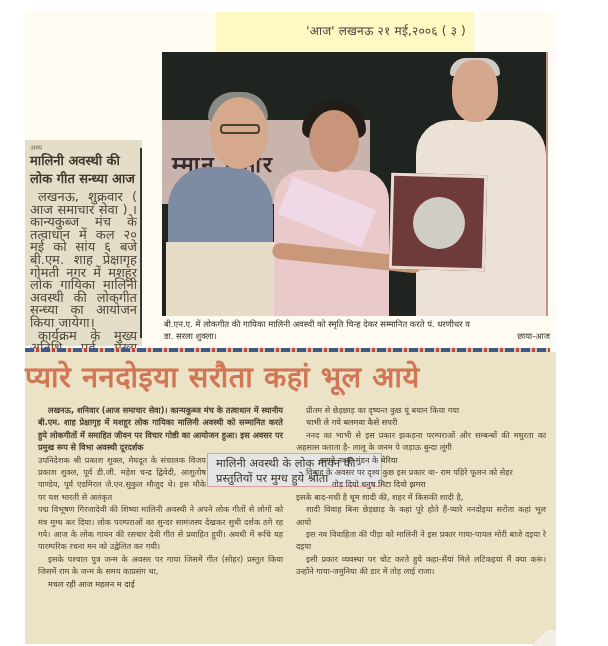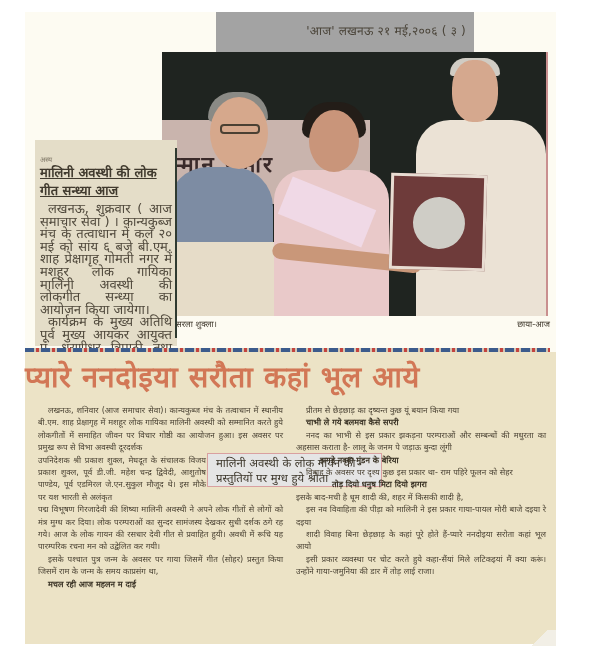--- a/index.html
+++ b/index.html
@@ -2,21 +2,21 @@
 <html><head>
 <meta charset="utf-8">
 <style>
   * { box-sizing: border-box; margin: 0; padding: 0; }
   html, body { width: 608px; height: 646px; background: #ffffff; overflow: hidden; }
   body { position: relative; font-family: "DejaVu Sans", sans-serif; color: #3a3326; }
 
   .paper-bg { position: absolute; left: 25px; top: 12px; width: 531px; height: 632px; background: #fdfbf2; }
 
   
-  .masthead { position: absolute; left: 216px; top: 12px; width: 258px; height: 53px; background: #a3a3a3; }
+  .masthead { position: absolute; left: 216px; top: 12px; width: 258px; height: 53px; background: #fef9c3; }
   .masthead-text { position: absolute; left: 0; right: 8px; top: 10px; text-align: right; font-size: 12px; color: #4b453a; letter-spacing: 0.2px; }
   .masthead-redline { position: absolute; left: 0; bottom: 0; width: 100%; height: 4px; background: #c26a5a; }
 
   
   .photo { position: absolute; left: 162px; top: 52px; width: 386px; height: 264px; background: #1f2420; overflow: hidden; border-right: 2px solid #c98f8f; }
   .photo .banner { position: absolute; left: 0; top: 68px; width: 208px; height: 84px; background: #c9b4ad; }
   .photo .banner-text { position: absolute; left: 10px; top: 28px; font-size: 22px; font-weight: bold; color: #3a2a2a; letter-spacing: 2px; }
   .photo .p1-body { position: absolute; left: 6px; top: 115px; width: 105px; height: 150px; background: #7d8ca3; border-radius: 40px 40px 0 0; }
   .photo .p1-shawl { position: absolute; left: 4px; top: 190px; width: 120px; height: 80px; background: #e6dcc8; }
   .photo .p1-head { position: absolute; left: 48px; top: 45px; width: 58px; height: 72px; background: #d6a88c; border-radius: 50%; }
@@ -31,45 +31,45 @@
   .photo .p3-hair { position: absolute; left: 288px; top: 6px; width: 50px; height: 18px; background: #d0ccc4; border-radius: 25px 25px 4px 4px; }
   .photo .plaque { position: absolute; left: 228px; top: 122px; width: 96px; height: 96px; background: #6e3b3a; border: 3px solid #e8dcd2; transform: rotate(1.5deg); }
   .photo .plaque-disc { position: absolute; left: 20px; top: 20px; width: 52px; height: 52px; border-radius: 50%; background: #cfcdc6; }
   .photo .arm { position: absolute; left: 110px; top: 198px; width: 150px; height: 16px; background: #c99779; border-radius: 8px; transform: rotate(6deg); }
 
   
   .caption { position: absolute; left: 164px; top: 318px; width: 386px; font-size: 8.4px; line-height: 12px; color: #3b3428; }
   .caption .line2 { display: flex; justify-content: space-between; align-items: center; }
 
   
-  .brief { position: absolute; left: 25px; top: 140px; width: 142px; height: 206px; background: #e4ddc8; padding: 16px 5px; margin-left: 10px; }
+  .brief { position: absolute; left: 25px; top: 140px; width: 117px; height: 206px; background: #e4ddc8; padding: 4px 5px; }
   .brief-kicker { font-size: 7px; color: #7a7262; height: 8px; line-height: 8px; }
-  .brief-title { font-size: 13px; line-height: 18px; color: #403a2e; font-weight: bold; text-decoration: underline; }
+  .brief-title { font-size: 13px; line-height: 18px; color: #403a2e; font-weight: bold; }
   .brief-body { margin-top: 3px; font-size: 13px; line-height: 12.6px; color: #4f483b; text-align: justify; }
   .brief-body p { text-indent: 8px; }
   .brief-divider { position: absolute; right: 0; top: 8px; width: 2px; height: 190px; background: #2f3a30; }
 
   
   .dash-rule { position: absolute; left: 25px; top: 348px; width: 525px; height: 4px;
     background: repeating-linear-gradient(90deg, #3c5b8c 0 9px, #d2c6b4 9px 11px, #c4443e 11px 14px, #d2c6b4 14px 16px); }
 
   
   .article-bg { position: absolute; left: 25px; top: 352px; width: 531px; height: 292px; background: #ece3c6; }
   .headline { position: absolute; left: 25px; top: 356px; width: 525px; text-align: left; font-size: 29px; font-weight: bold; color: #d27756; letter-spacing: 0.5px; }
 
   .col { position: absolute; font-size: 8.1px; line-height: 12.4px; color: #4a4233; text-align: justify; }
   .col-left { left: 38px; top: 404px; width: 245px; }
   .col-right { left: 296px; top: 404px; width: 250px; }
   .col p { text-indent: 10px; }
-  .col .bold { font-weight: bold; color: #3a3325; }
+  .col .bold { font-weight: normal; color: #3a3325; }
   .col .noindent { text-indent: 0; }
   .col .indent2 { padding-left: 24px; text-indent: 0; }
   .col .indent3 { padding-left: 36px; text-indent: 0; }
 
-  .left-top { width: 245px; }
+  .left-top { width: 245px; font-weight: bold; }
   .left-wrap { width: 168px; }
 
   
   .pullquote { position: absolute; left: 207px; top: 453px; width: 175px; height: 34px; border: 1px solid #d9a0a0; background: #e5e5e5; padding: 2px 8px; }
   .pullquote-text { font-size: 11.4px; line-height: 15px; color: #3d372b; }
 
   
   .curl { position: absolute; left: 523px; top: 630px; width: 33px; height: 16px; background: linear-gradient(135deg, transparent 50%, #f2efe6 50%); }
 </style>
 </head>
@@ -98,20 +98,21 @@
   <div class="p3-body"></div>
   <div class="p3-hair"></div>
   <div class="p3-head"></div>
   <div class="arm"></div>
   <div class="plaque">
     <div class="plaque-disc"></div>
   </div>
 </div>
 
 <div class="caption">
+  <div>बी.एन.ए. में लोकगीत की गायिका मालिनी अवस्थी को स्मृति चिन्ह देकर सम्मानित करते पं. धरणीधर व</div>
   <div class="line2">
     <span>डा. सरला शुक्ला।</span>
     <span>छाया-आज</span>
   </div>
 </div>
 
 <div class="brief">
   <div class="brief-kicker">अस्य</div>
   <div class="brief-title">मालिनी अवस्थी की लोक गीत सन्ध्या आज</div>
   <div class="brief-body">
@@ -140,18 +141,18 @@
 </div>
 
 <div class="col col-right">
   <p>प्रीतम से छेड़छाड़ का दृष्यन्त कुछ यूं बयान किया गया</p>
   <p class="bold">चाभी ले गये बलमवा कैसे सपरी</p>
   <p>ननद का भाभी से इस प्रकार झकड़ना परम्पराओं और सम्बन्धों की मधुरता का अहसास कराता है- लालू के जनम पे जड़ाऊ बुन्दा लूंगी</p>
   <p class="indent2 bold">झगड़े नववा मुंडन के बेरिया</p>
   <p>विवाह के अवसर पर दृश्य कुछ इस प्रकार था- राम पहिरे फूलन को सेहर</p>
   <p class="indent3 bold">तोड़ दियो धनुष मिटा दियो झगरा</p>
   <p class="noindent">इसके बाद-मची है धूम शादी की, शहर में किसकी शादी है,</p>
+  <p>शादी विवाह बिना छेड़छाड़ के कहां पूरे होते हैं-प्यारे ननदोइया सरोता कहां भूल आयो</p>
   <p>इस नव विवाहिता की पीड़ा को मालिनी ने इस प्रकार गाया-पायल मोरी बाजे दइया रे दइया</p>
-  <p>शादी विवाह बिना छेड़छाड़ के कहां पूरे होते हैं-प्यारे ननदोइया सरोता कहां भूल आयो</p>
   <p>इसी प्रकार व्यवस्था पर चोट करते हुये कहा-सैंयां मिले लटिकइयां मैं क्या करूं। उन्होंने गाया-जमुनिया की डार में तोड़ लाई राजा।</p>
 </div>
 
 <div class="curl"></div>
 
 </body></html>

